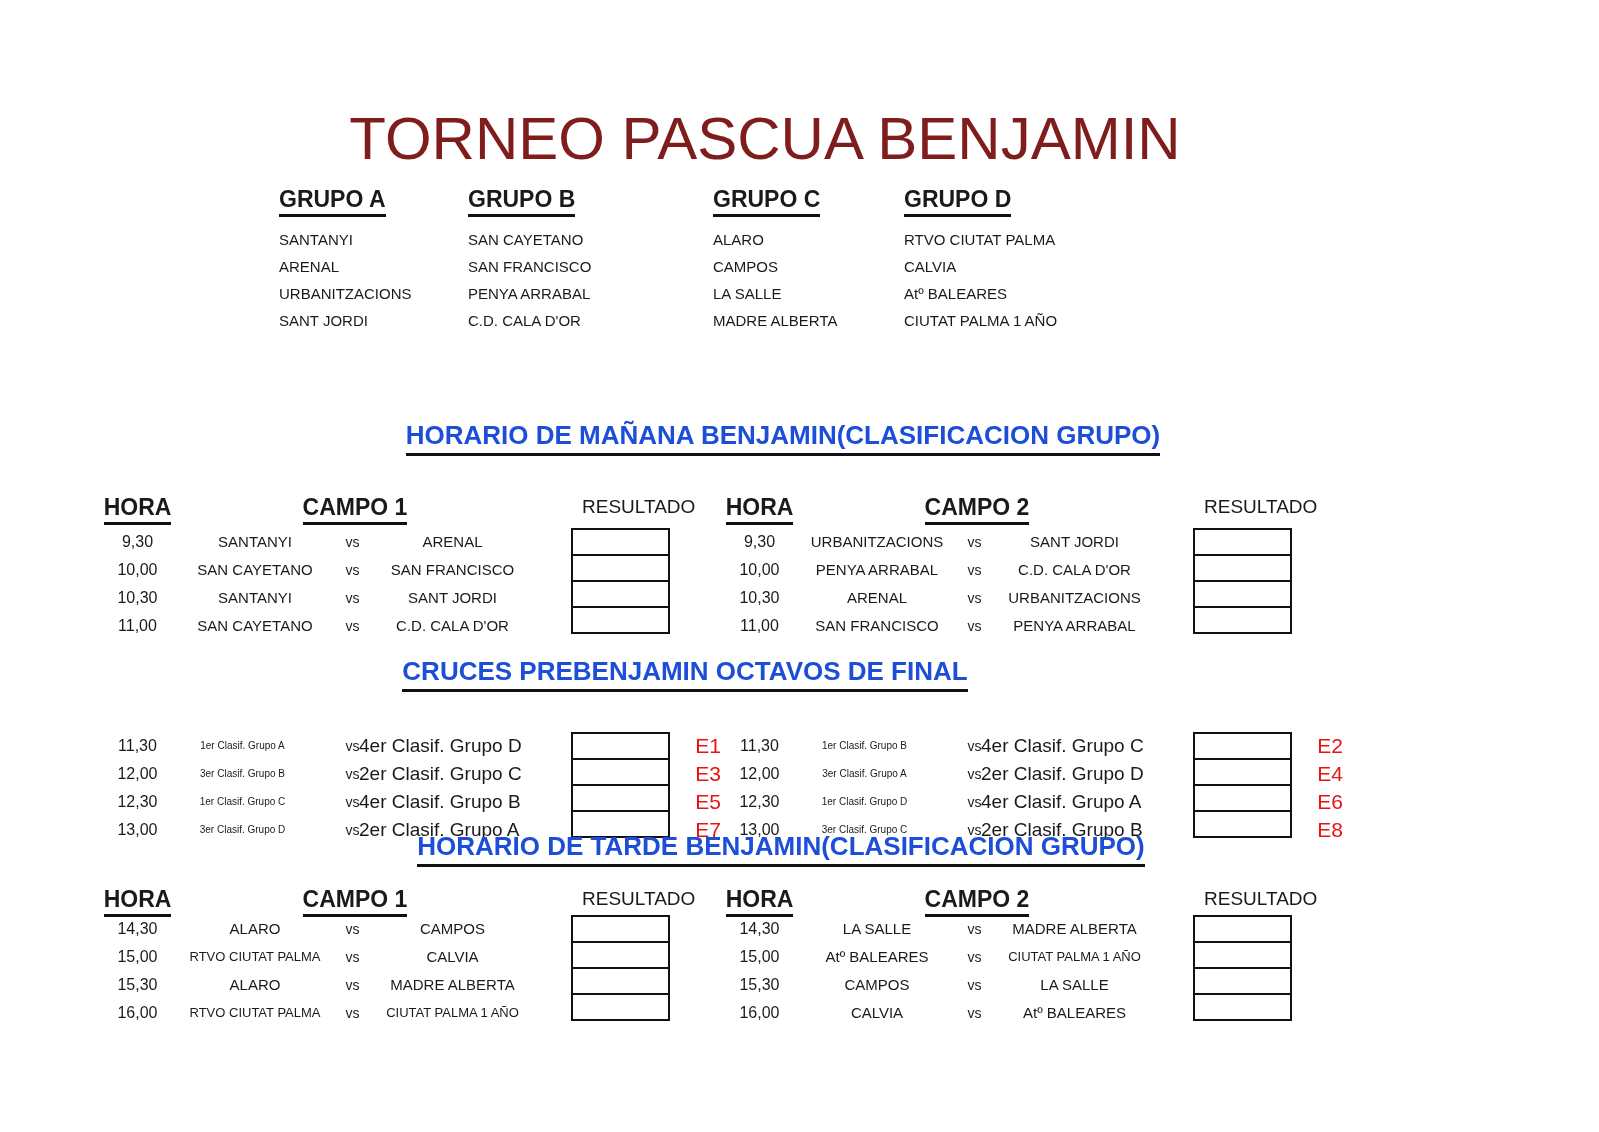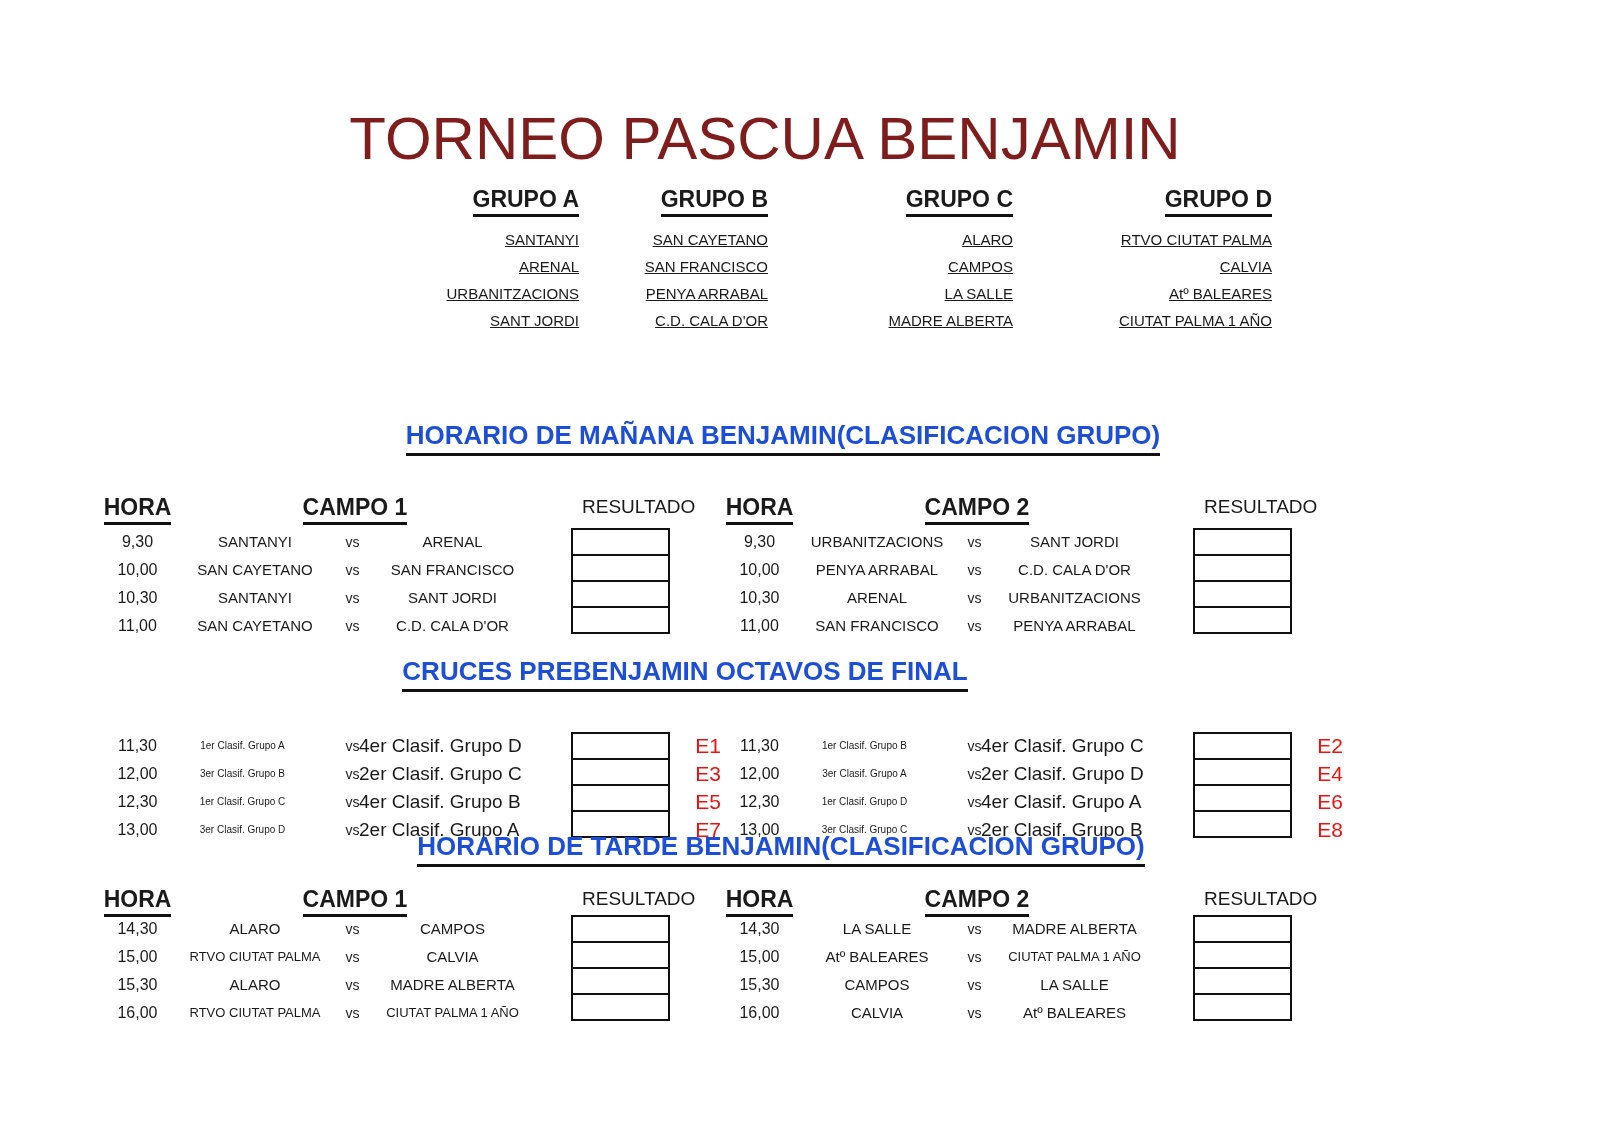--- a/index.html
+++ b/index.html
@@ -14,21 +14,21 @@
   }
   .center-band{position:absolute;left:0;text-align:center;white-space:nowrap;}
   .title-band{top:104px;width:1530px;font-size:60px;line-height:70px;font-weight:400;letter-spacing:0px;color:#7f1d1d;}
   .date-band{top:356px;width:1530px;font-size:24px;line-height:30px;font-weight:bold;color:var(--accent,#e81313);}
   .head-morning{top:419px;width:1566px;}
   .head-cruces{top:655px;width:1370px;}
   .head-tarde{top:830px;width:1562px;}
   .sect-head{font-size:26px;line-height:32px;font-weight:bold;color:#1d4ed8;}
   .u3{display:inline-block;border-bottom:3px solid #111;padding-bottom:2px;}
   
-  .group{position:absolute;top:186px;width:300px;text-align:right;white-space:nowrap;text-decoration:underline;}
+  .group{position:absolute;top:186px;width:300px;text-align:left;white-space:nowrap;}
   .gtitle{font-size:23px;line-height:26px;font-weight:bold;margin-bottom:9px;}
   .team{font-size:15px;line-height:27px;}
   
   .tbl{position:absolute;width:640px;height:160px;}
   .thead{position:absolute;top:0;left:0;width:100%;height:28px;}
   .rows{position:absolute;left:0;width:100%;}
   .srow{position:relative;height:28px;}
   .c{position:absolute;text-align:center;white-space:nowrap;line-height:28px;}
   .thead .c{line-height:26px;}
   .c.time{left:0;width:85px;font-size:16px;}
@@ -68,21 +68,21 @@
     <div class="team">PENYA ARRABAL</div>
     <div class="team">C.D. CALA D'OR</div>
   </div>
   <div class="group" style="left:713px">
     <div class="gtitle"><span class="u3">GRUPO C</span></div>
     <div class="team">ALARO</div>
     <div class="team">CAMPOS</div>
     <div class="team">LA SALLE</div>
     <div class="team">MADRE ALBERTA</div>
   </div>
-  <div class="group" style="left:972px">
+  <div class="group" style="left:904px">
     <div class="gtitle"><span class="u3">GRUPO D</span></div>
     <div class="team">RTVO CIUTAT PALMA</div>
     <div class="team">CALVIA</div>
     <div class="team">Atº BALEARES</div>
     <div class="team">CIUTAT PALMA 1 AÑO</div>
   </div>
 
 
   <div class="center-band head-morning sect-head">
     <span class="u3">HORARIO DE MAÑANA BENJAMIN(CLASIFICACION GRUPO)</span>

